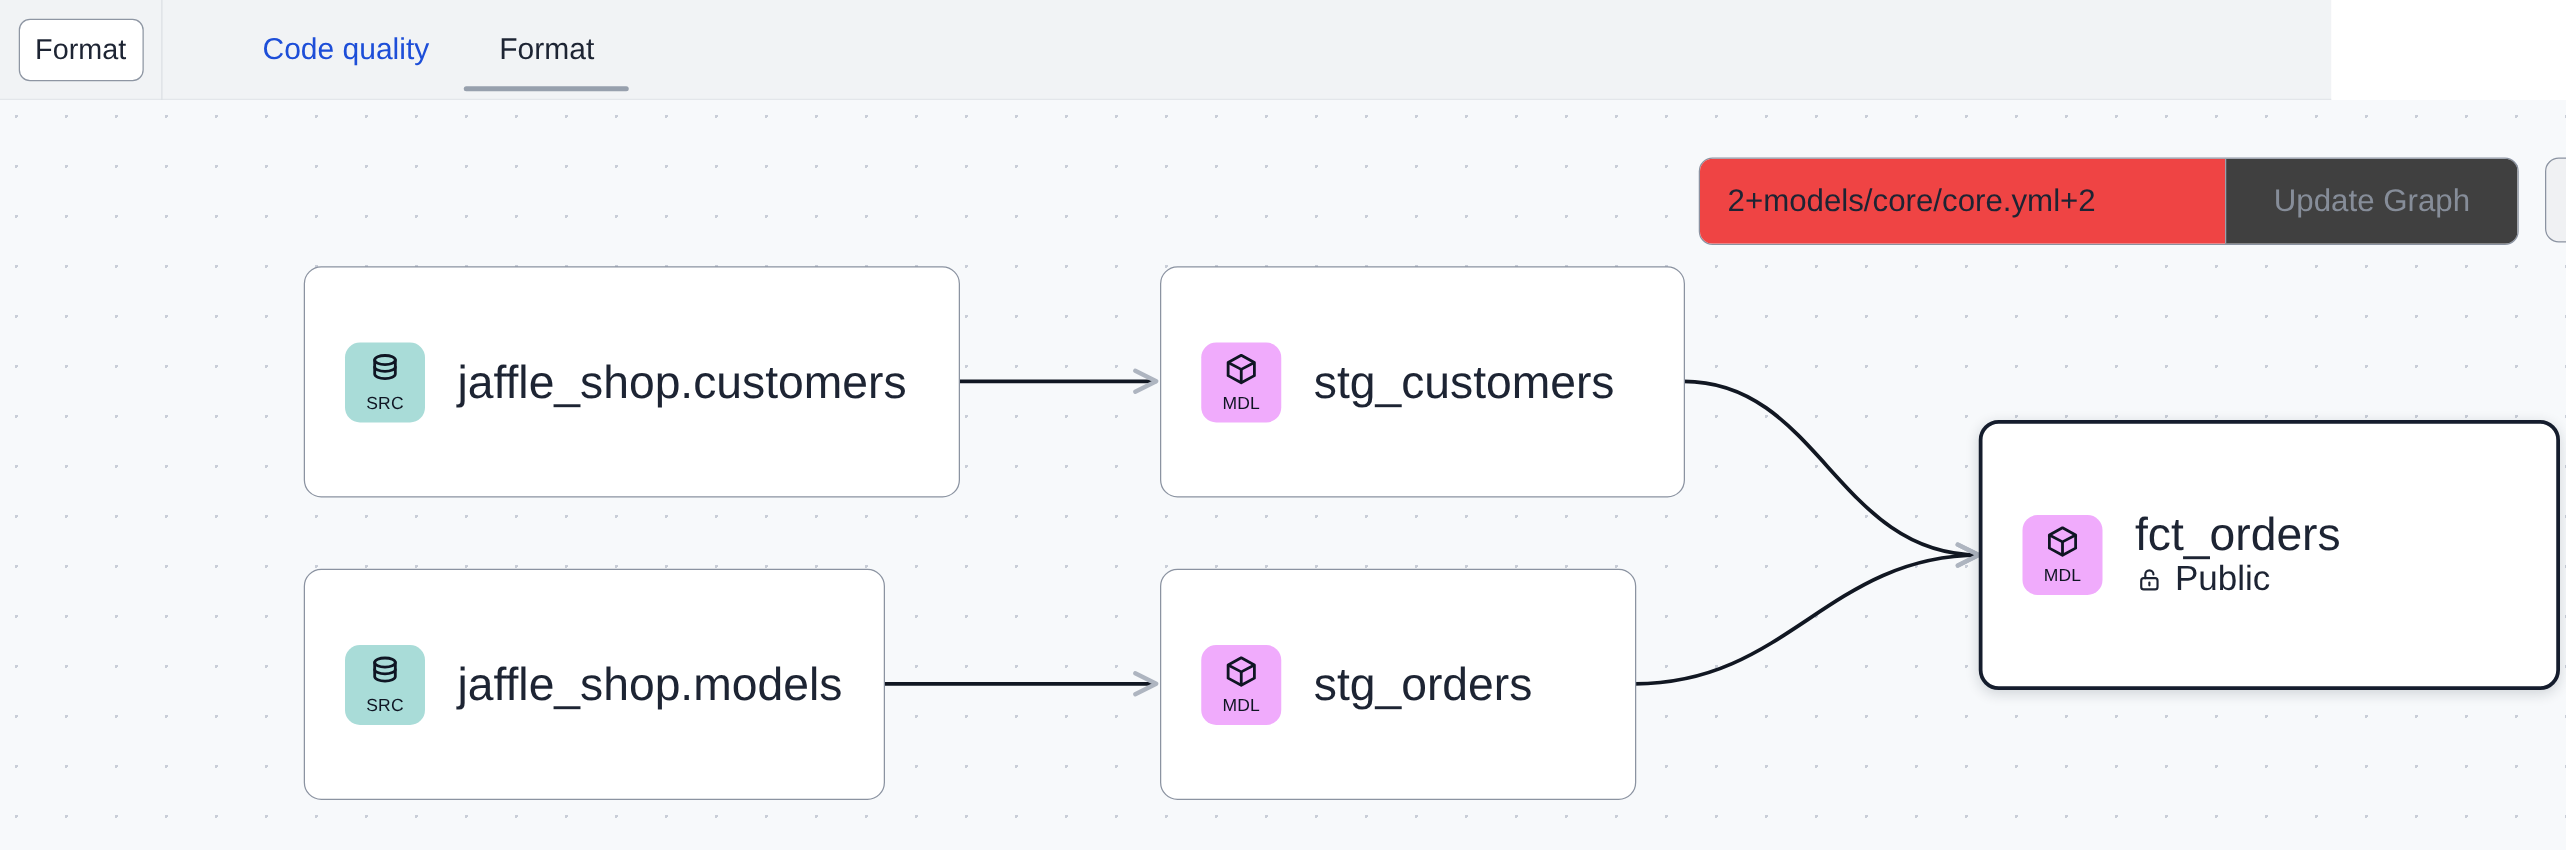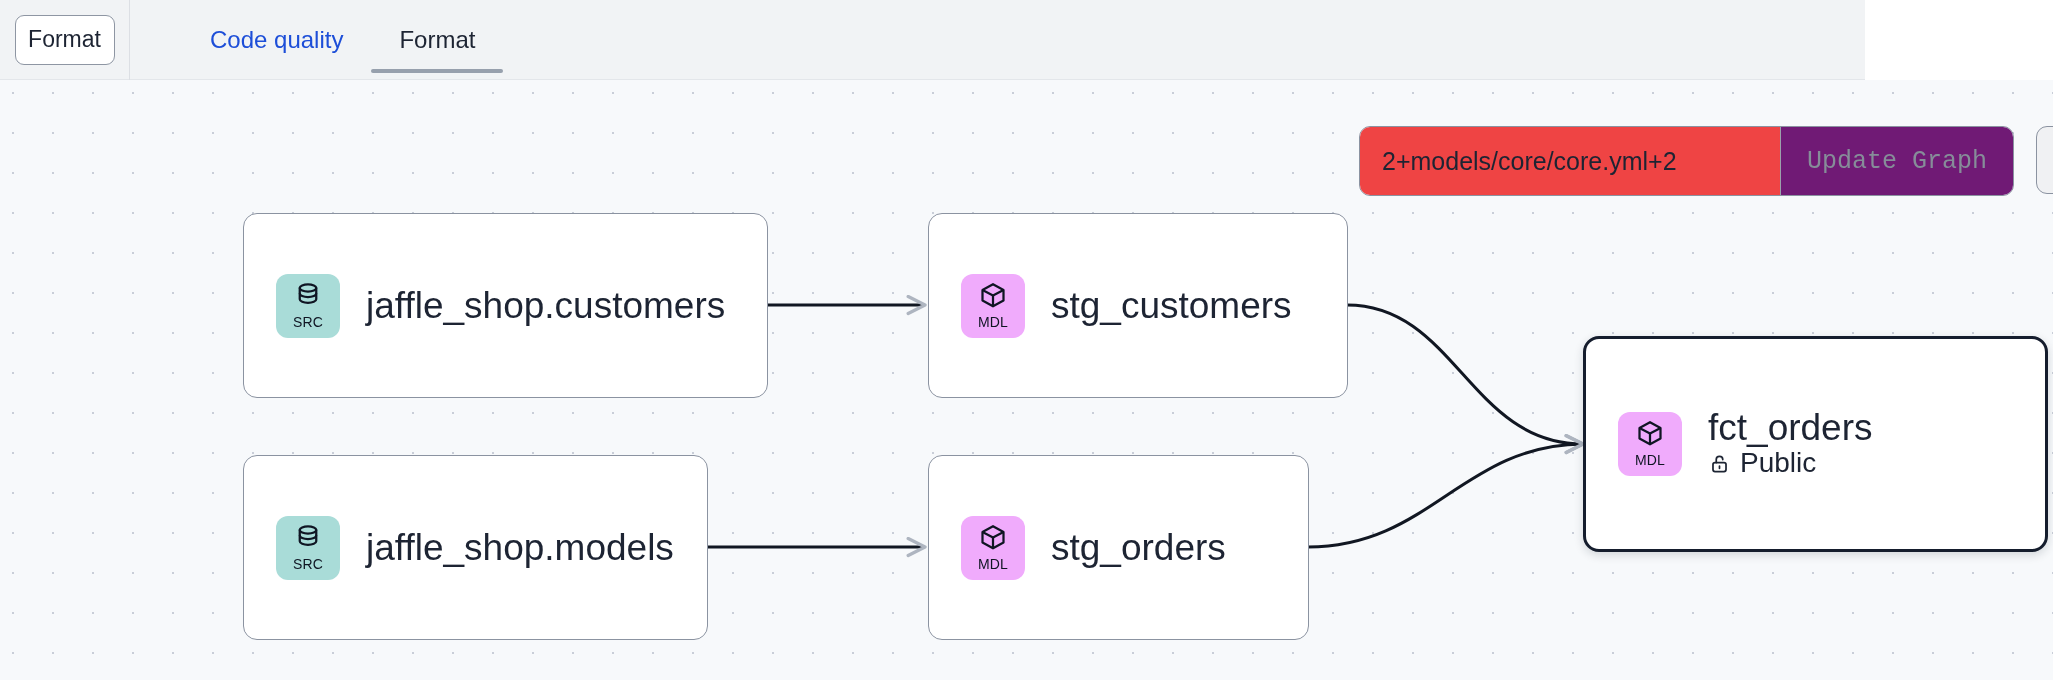--- a/index.html
+++ b/index.html
@@ -192,25 +192,25 @@
     background: #ef4444;
     font-size: 25px;
     color: #1d2433;
     padding: 0 22px;
     box-sizing: border-box;
     font-family: "Liberation Sans", sans-serif;
   }
   .update-btn {
     border: 0;
     border-left: 1.5px solid #9aa1ac;
-    background: #701a75;
+    background: #404040;
     color: #868d99;
     font-size: 25px;
-    padding: 0 26px;
-    font-family: Liberation Mono, monospace;
+    padding: 0 38px;
+    font-family: Liberation Sans, sans-serif;
     cursor: pointer;
     white-space: nowrap;
   }
   .toolbar-extra {
     position: absolute;
     top: 46px;
     left: 2036px;
     width: 60px;
     height: 68px;
     box-sizing: border-box;

